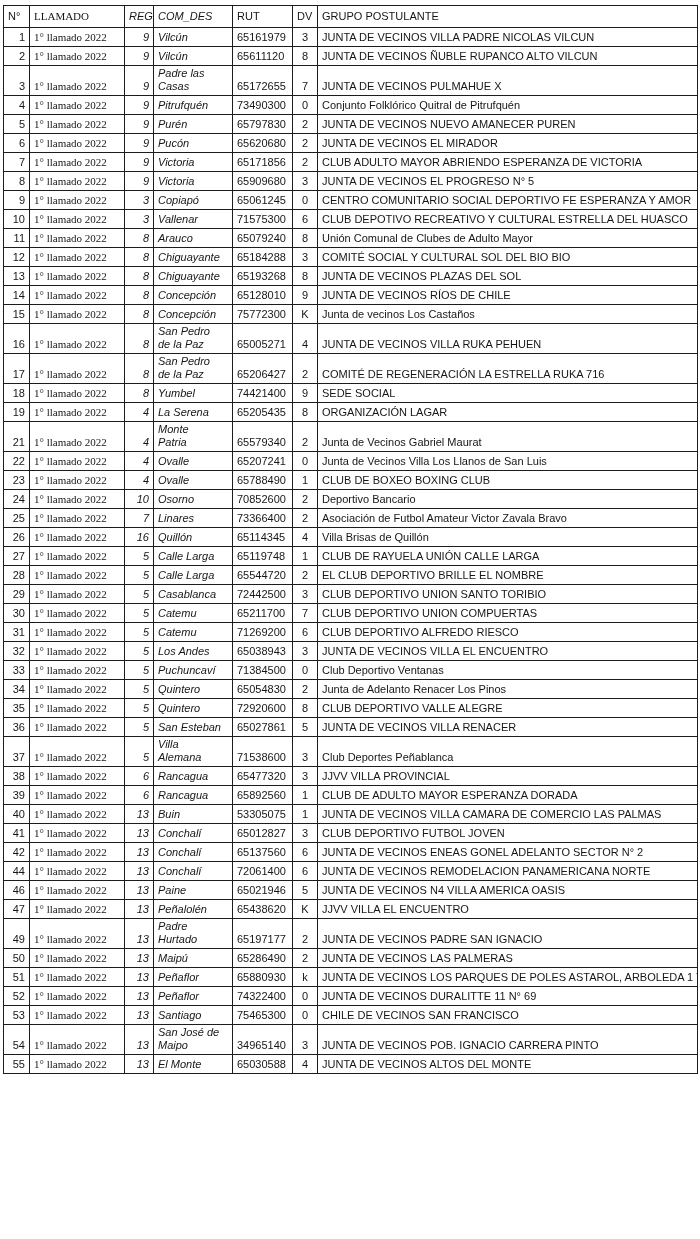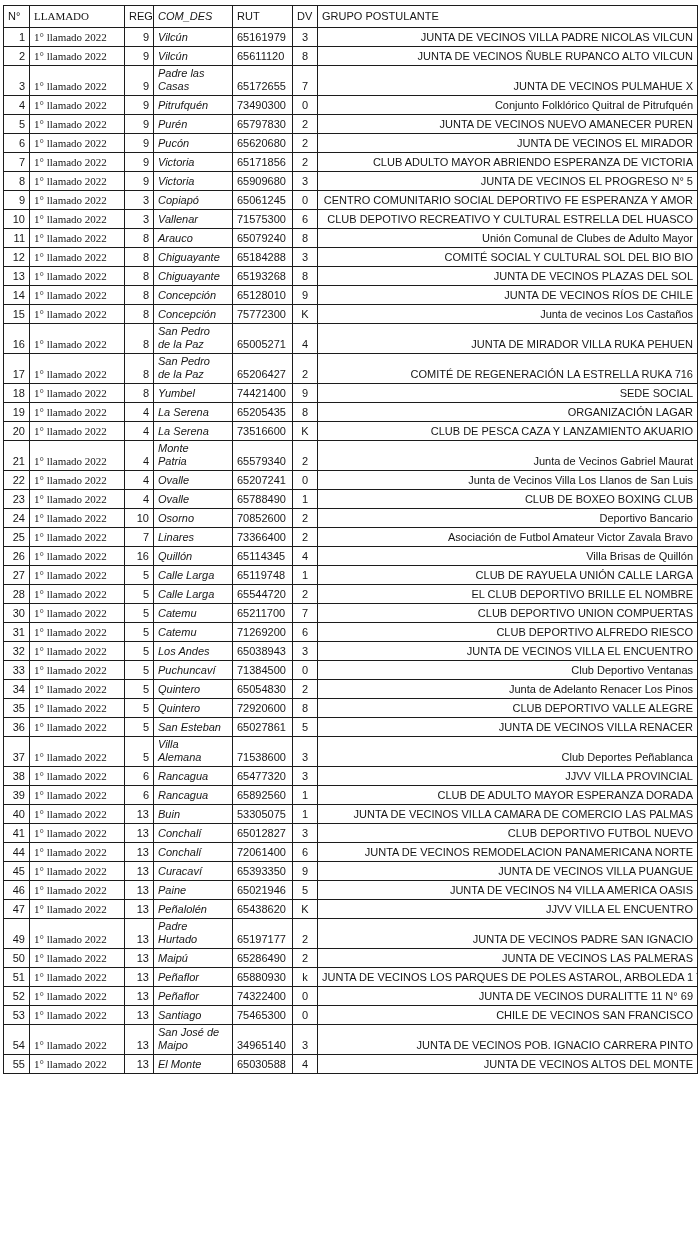--- a/index.html
+++ b/index.html
@@ -36,26 +36,26 @@
     vertical-align: middle;
     height: 18px;
     font-weight: normal;
     text-align: left;
     white-space: nowrap;
   }
   .doc-table tbody tr {
     height: 19px;
   }
   .c-n   { text-align: right; padding-right: 7px; }
-  .c-reg { text-align: right; padding-right: 7px; }
+  .c-reg { text-align: right; padding-right: 7px; font-style: italic; }
   .c-dv  { text-align: center; padding-left: 2px; padding-right: 2px; }
   .c-llamado { vertical-align: middle; white-space: nowrap; font-family: Liberation Serif, serif; }
   .c-com { white-space: pre-line; font-style: italic; }
   .c-rut { white-space: nowrap; }
-  .c-grupo { white-space: nowrap; text-align: right; }
+  .c-grupo { white-space: nowrap; }
 </style>
 </head>
 <body>
 
 <div class="page">
   <table class="doc-table">
     <colgroup>
       <col style="width:26px">
       <col style="width:95px">
       <col style="width:29px">
@@ -213,21 +213,21 @@
     <td class="c-grupo">Junta de vecinos Los Castaños</td>
   </tr>
         <tr>
     <td class="c-n">16</td>
     <td class="c-llamado">1° llamado 2022</td>
     <td class="c-reg">8</td>
     <td class="c-com">San Pedro
 de la Paz</td>
     <td class="c-rut">65005271</td>
     <td class="c-dv">4</td>
-    <td class="c-grupo">JUNTA DE MIRADOR VILLA RUKA PEHUEN</td>
+    <td class="c-grupo">JUNTA DE VECINOS VILLA RUKA PEHUEN</td>
   </tr>
         <tr>
     <td class="c-n">17</td>
     <td class="c-llamado">1° llamado 2022</td>
     <td class="c-reg">8</td>
     <td class="c-com">San Pedro
 de la Paz</td>
     <td class="c-rut">65206427</td>
     <td class="c-dv">2</td>
     <td class="c-grupo">COMITÉ DE REGENERACIÓN LA ESTRELLA RUKA 716</td>
@@ -244,29 +244,20 @@
         <tr>
     <td class="c-n">19</td>
     <td class="c-llamado">1° llamado 2022</td>
     <td class="c-reg">4</td>
     <td class="c-com">La Serena</td>
     <td class="c-rut">65205435</td>
     <td class="c-dv">8</td>
     <td class="c-grupo">ORGANIZACIÓN LAGAR</td>
   </tr>
         <tr>
-    <td class="c-n">20</td>
-    <td class="c-llamado">1° llamado 2022</td>
-    <td class="c-reg">4</td>
-    <td class="c-com">La Serena</td>
-    <td class="c-rut">73516600</td>
-    <td class="c-dv">K</td>
-    <td class="c-grupo">CLUB DE PESCA CAZA Y LANZAMIENTO AKUARIO</td>
-  </tr>
-        <tr>
     <td class="c-n">21</td>
     <td class="c-llamado">1° llamado 2022</td>
     <td class="c-reg">4</td>
     <td class="c-com">Monte
 Patria</td>
     <td class="c-rut">65579340</td>
     <td class="c-dv">2</td>
     <td class="c-grupo">Junta de Vecinos Gabriel Maurat</td>
   </tr>
         <tr>
@@ -326,20 +317,29 @@
         <tr>
     <td class="c-n">28</td>
     <td class="c-llamado">1° llamado 2022</td>
     <td class="c-reg">5</td>
     <td class="c-com">Calle Larga</td>
     <td class="c-rut">65544720</td>
     <td class="c-dv">2</td>
     <td class="c-grupo">EL CLUB DEPORTIVO BRILLE EL NOMBRE</td>
   </tr>
         <tr>
+    <td class="c-n">29</td>
+    <td class="c-llamado">1° llamado 2022</td>
+    <td class="c-reg">5</td>
+    <td class="c-com">Casablanca</td>
+    <td class="c-rut">72442500</td>
+    <td class="c-dv">3</td>
+    <td class="c-grupo">CLUB DEPORTIVO UNION SANTO TORIBIO</td>
+  </tr>
+        <tr>
     <td class="c-n">30</td>
     <td class="c-llamado">1° llamado 2022</td>
     <td class="c-reg">5</td>
     <td class="c-com">Catemu</td>
     <td class="c-rut">65211700</td>
     <td class="c-dv">7</td>
     <td class="c-grupo">CLUB DEPORTIVO UNION COMPUERTAS</td>
   </tr>
         <tr>
     <td class="c-n">31</td>
@@ -432,39 +432,39 @@
     <td class="c-dv">1</td>
     <td class="c-grupo">JUNTA DE VECINOS VILLA CAMARA DE COMERCIO LAS PALMAS</td>
   </tr>
         <tr>
     <td class="c-n">41</td>
     <td class="c-llamado">1° llamado 2022</td>
     <td class="c-reg">13</td>
     <td class="c-com">Conchalí</td>
     <td class="c-rut">65012827</td>
     <td class="c-dv">3</td>
-    <td class="c-grupo">CLUB DEPORTIVO FUTBOL NUEVO</td>
+    <td class="c-grupo">CLUB DEPORTIVO FUTBOL JOVEN</td>
+  </tr>
+        <tr>
+    <td class="c-n">42</td>
+    <td class="c-llamado">1° llamado 2022</td>
+    <td class="c-reg">13</td>
+    <td class="c-com">Conchalí</td>
+    <td class="c-rut">65137560</td>
+    <td class="c-dv">6</td>
+    <td class="c-grupo">JUNTA DE VECINOS ENEAS GONEL ADELANTO SECTOR N° 2</td>
   </tr>
         <tr>
     <td class="c-n">44</td>
     <td class="c-llamado">1° llamado 2022</td>
     <td class="c-reg">13</td>
     <td class="c-com">Conchalí</td>
     <td class="c-rut">72061400</td>
     <td class="c-dv">6</td>
     <td class="c-grupo">JUNTA DE VECINOS REMODELACION PANAMERICANA NORTE</td>
-  </tr>
-        <tr>
-    <td class="c-n">45</td>
-    <td class="c-llamado">1° llamado 2022</td>
-    <td class="c-reg">13</td>
-    <td class="c-com">Curacaví</td>
-    <td class="c-rut">65393350</td>
-    <td class="c-dv">9</td>
-    <td class="c-grupo">JUNTA DE VECINOS VILLA PUANGUE</td>
   </tr>
         <tr>
     <td class="c-n">46</td>
     <td class="c-llamado">1° llamado 2022</td>
     <td class="c-reg">13</td>
     <td class="c-com">Paine</td>
     <td class="c-rut">65021946</td>
     <td class="c-dv">5</td>
     <td class="c-grupo">JUNTA DE VECINOS N4 VILLA AMERICA OASIS</td>
   </tr>

